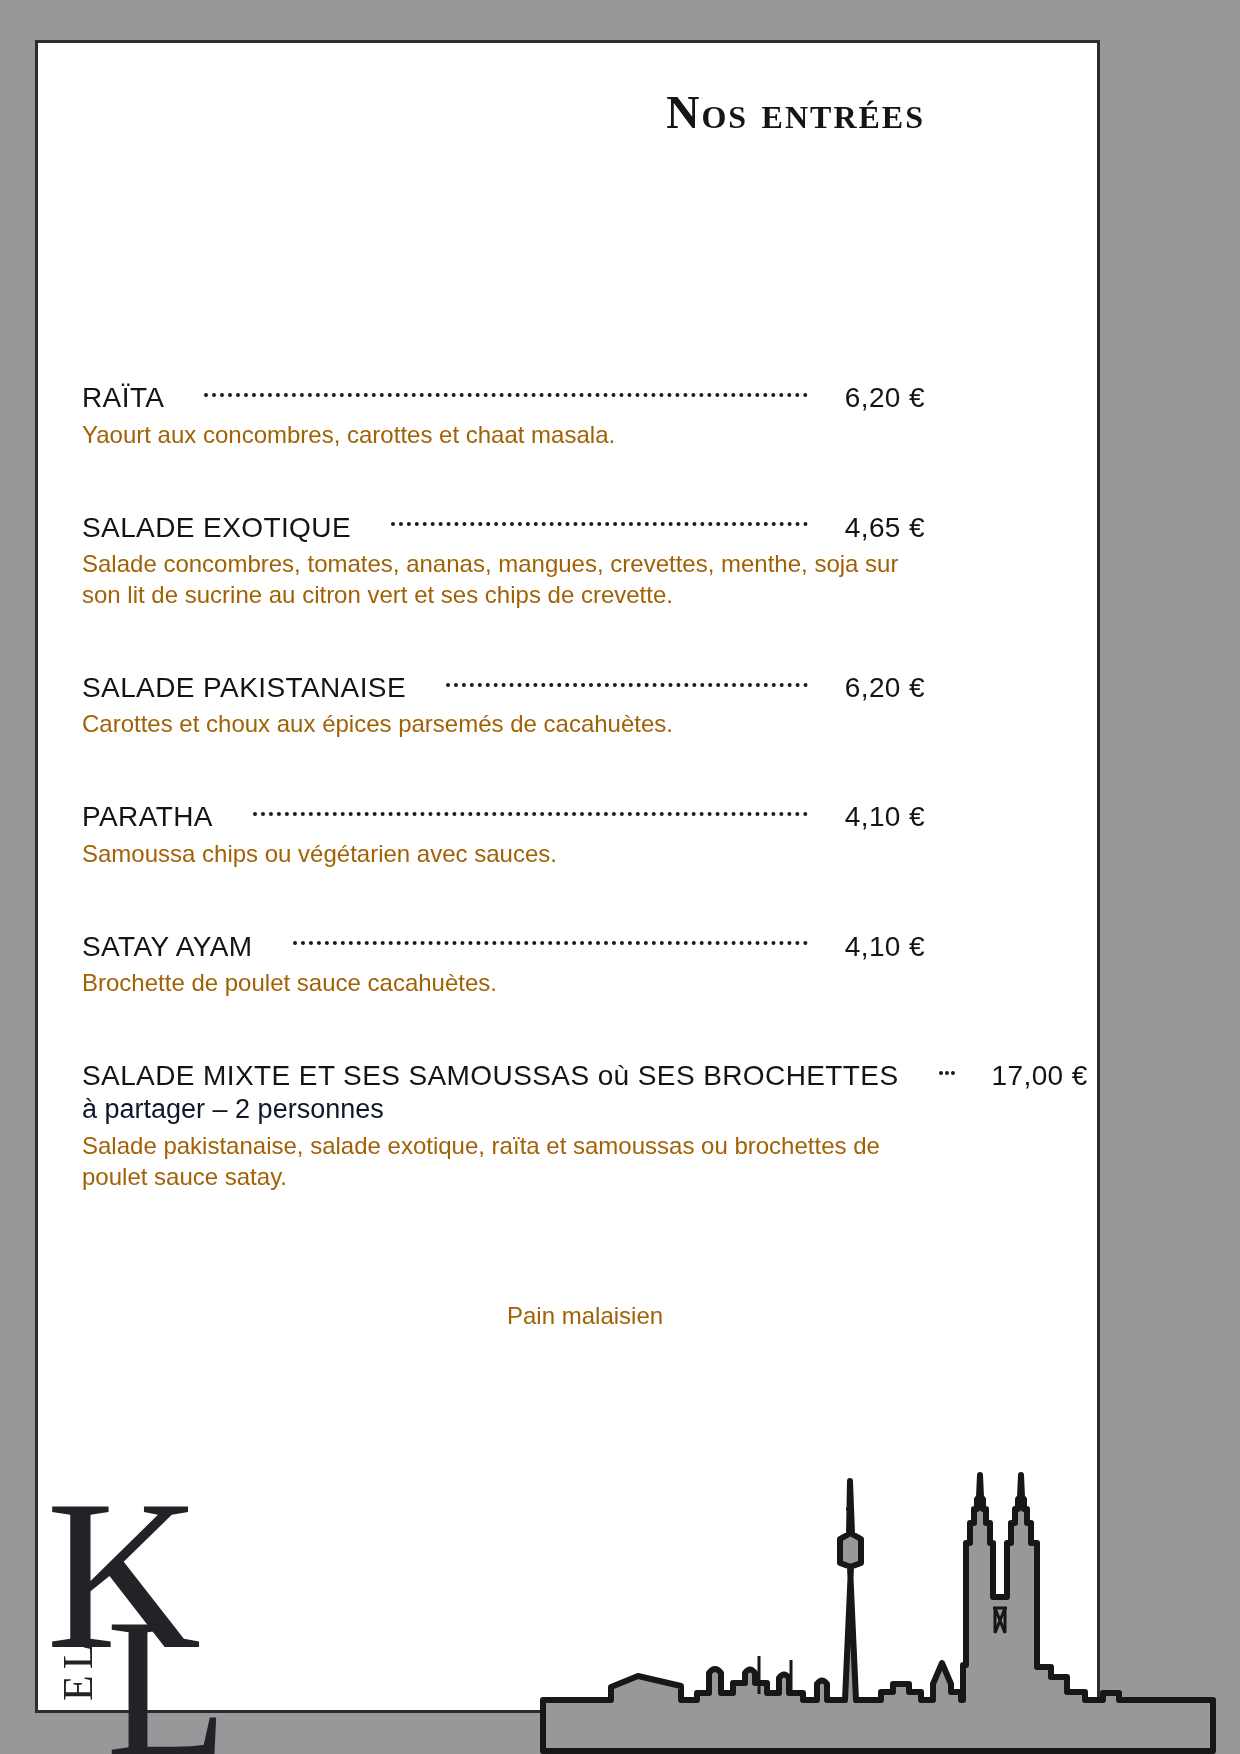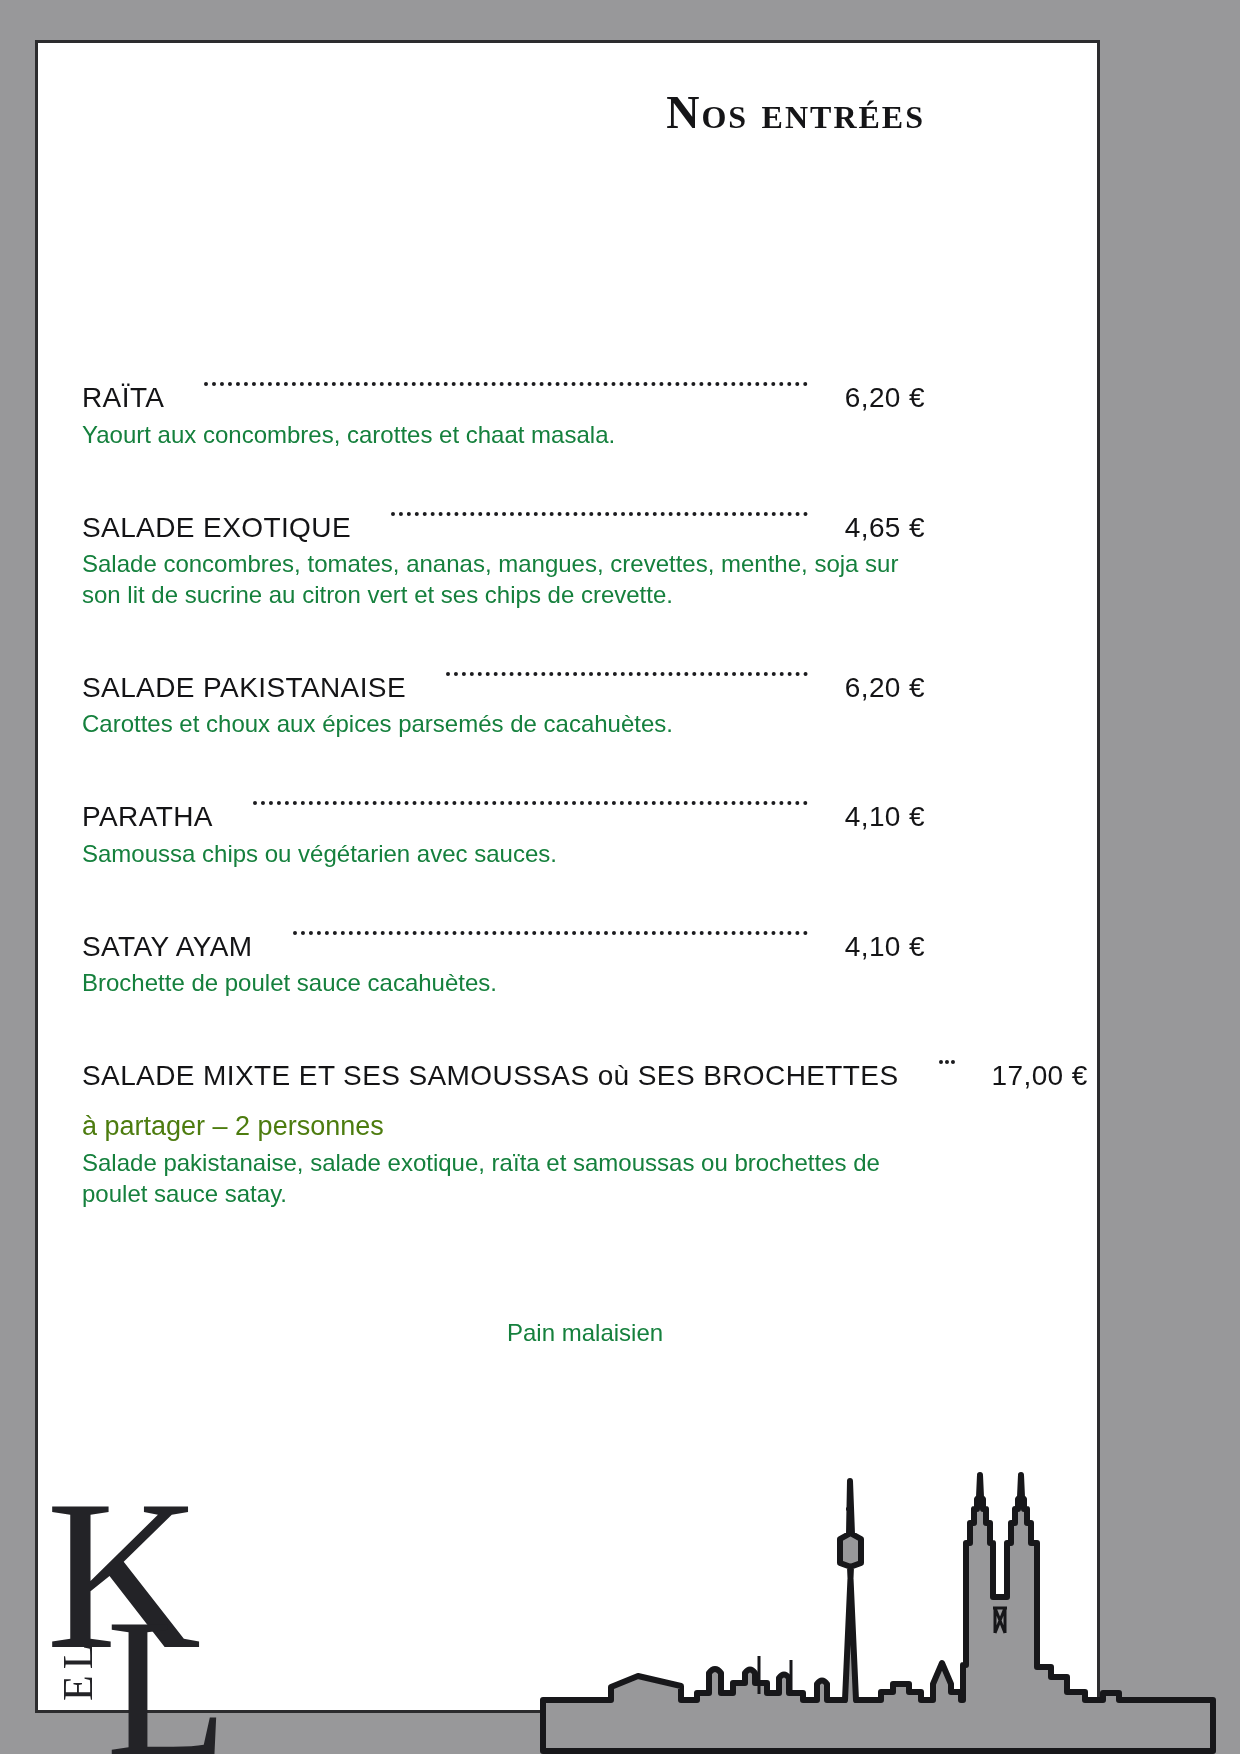--- a/index.html
+++ b/index.html
@@ -29,38 +29,38 @@
     font-weight:bold;
     font-size:46px;
     line-height:1.05;
     letter-spacing:2px;
     text-align:right;
     color:#151517;
   }
   .menu { margin-top:245px; }
   .menu-item { margin-bottom:62px; }
   .item-line {
-    display:flex; align-items:flex-start;
+    display:flex; align-items:center;
     font-size:28px; line-height:1.12;
     letter-spacing:0.4px;
     color:#141416;
     gap:31px;
   }
   .item-name { white-space:nowrap; flex:0 1 auto; }
   .leader {
     flex:1 1 auto; min-width:16px;
     border-bottom:4px dotted #1b1b1e;
     margin:0 6px 6px 9px;
   }
   .item-price { white-space:nowrap; flex:0 0 auto; }
-  .item-subtitle { font-size:27px; margin-top:20px; color:#4d7c0f; }
+  .item-subtitle { font-size:27px; margin-top:3px; color:#0f172a; }
   .item-desc {
     font-size:24px; line-height:31px;
     margin-top:5px; max-width:930px;
-    color:#15803d;
+    color:#a16207;
   }
   .extra-item {
     width:445px;
     margin-left:425px;
     margin-top:108px;
     margin-bottom:0;
   }
   .extra-item .item-desc { margin-top:18px; }
   .logo-svg {
     position:absolute; left:8px; top:1452px;

